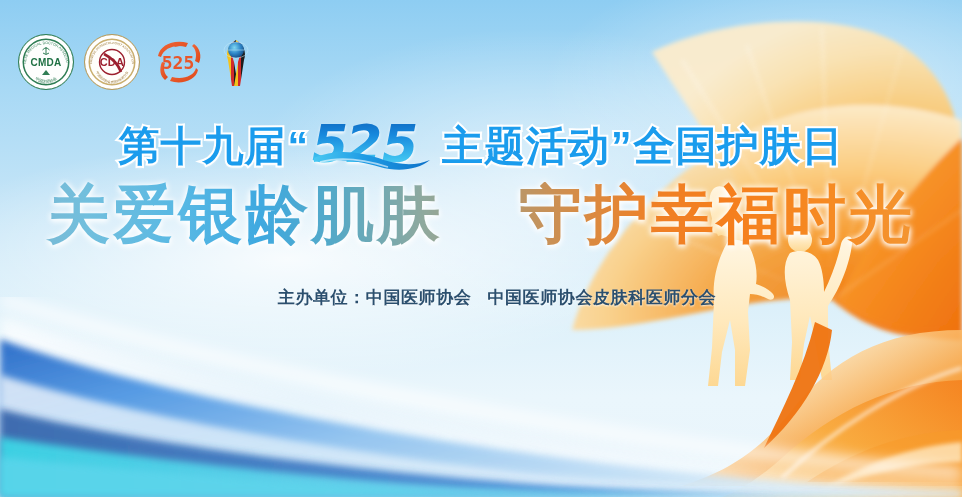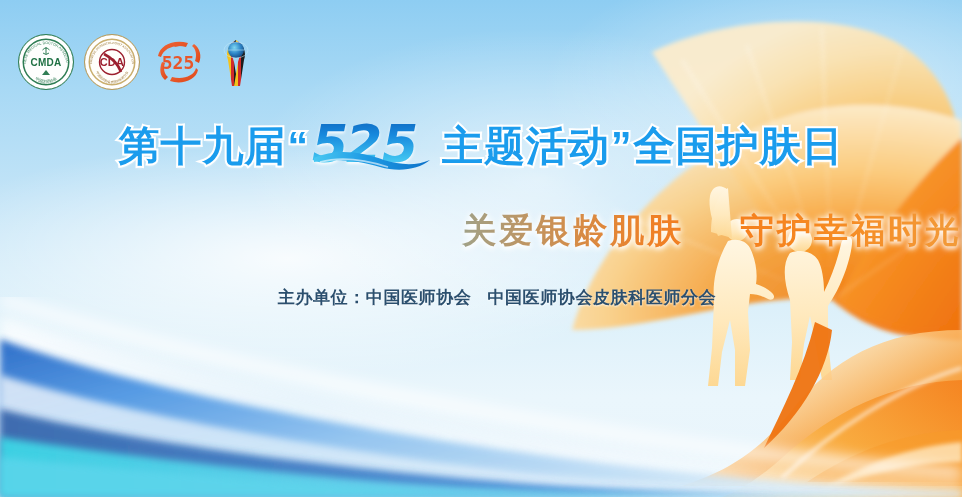--- a/index.html
+++ b/index.html
@@ -73,33 +73,32 @@
   .quote{color:#1a9ced;padding:0 1px;}
 
   .logo525-inline{
     display:inline-block;position:relative;
     width:132px;height:56px;vertical-align:middle;
     -webkit-text-stroke:0;
   }
   .logo525-inline svg{display:block;width:100%;height:100%;}
 
   .line2{
-    margin-top:24px;
+    margin-top:8px;
     font-family:"DejaVu Serif","Liberation Serif",serif;
-    font-weight:bold;font-size:34px;line-height:64px;letter-spacing:3px;
+    font-weight:bold;font-size:63px;line-height:64px;letter-spacing:3px;
     white-space:nowrap;
     background-image:linear-gradient(90deg,
         #7fb6cf 0%, #72bfdd 9%, #57b8e4 19%,
         #3fa9e0 27%, #56a9c6 35%, #8fa99e 44%,
         #b29a72 52%, #d68c47 60%, #ef8026 68%,
         #f57f1d 76%, #f68a22 86%, #f29b3a 100%);
     -webkit-background-clip:text;background-clip:text;color:transparent;
     -webkit-text-fill-color:transparent;
     filter:drop-shadow(0 0 3px rgba(255,255,255,.95)) drop-shadow(0 2px 2px rgba(255,255,255,.8));
-    text-align:right;
   }
   .gap-sp{display:inline-block;width:26px;}
 
   .organizer{
     position:absolute;left:16px;top:286px;width:100%;text-align:center;z-index:25;
     font-family:"Liberation Sans","DejaVu Sans",sans-serif;
     font-weight:bold;font-size:17px;letter-spacing:.6px;
     color:#2b4f6e;
     text-shadow:0 1px 2px rgba(255,255,255,.85);
   }

